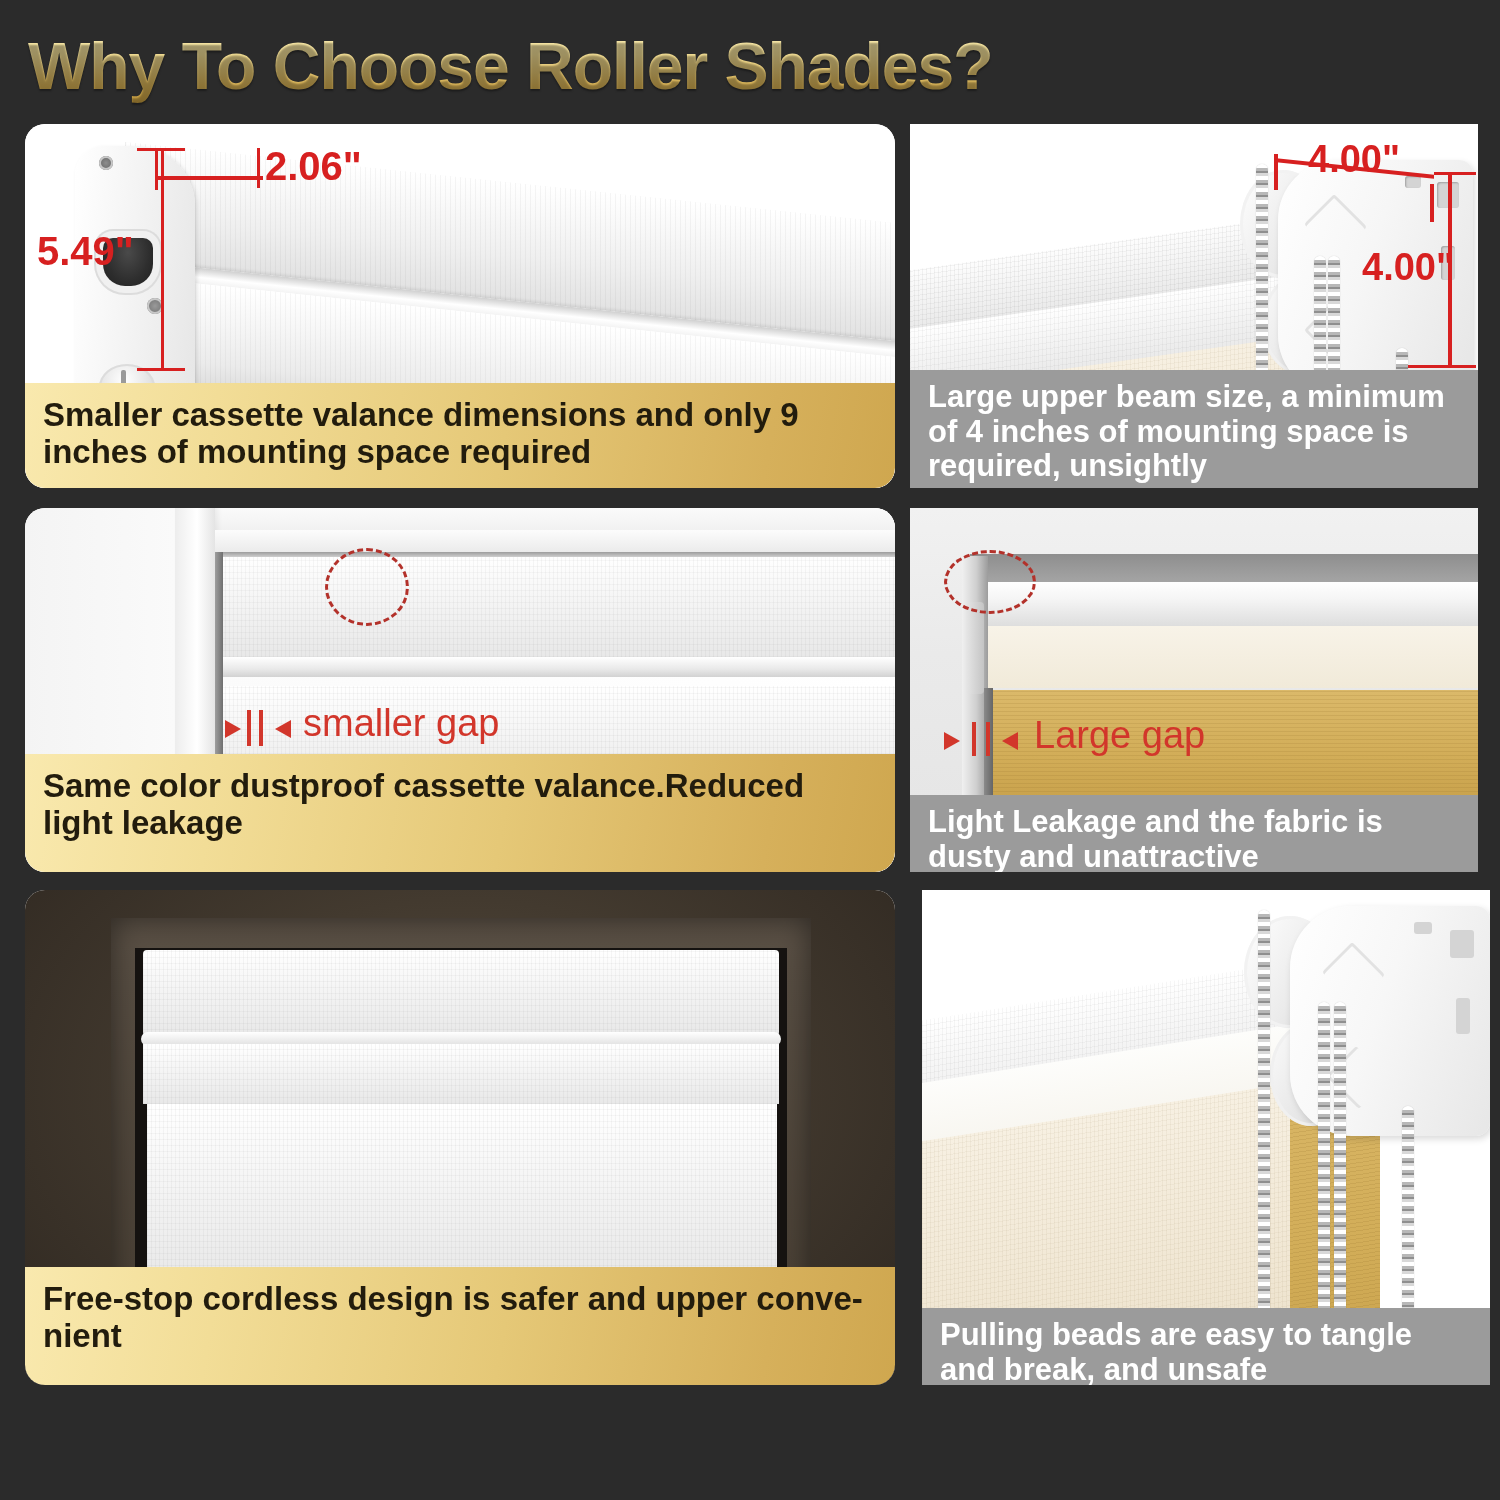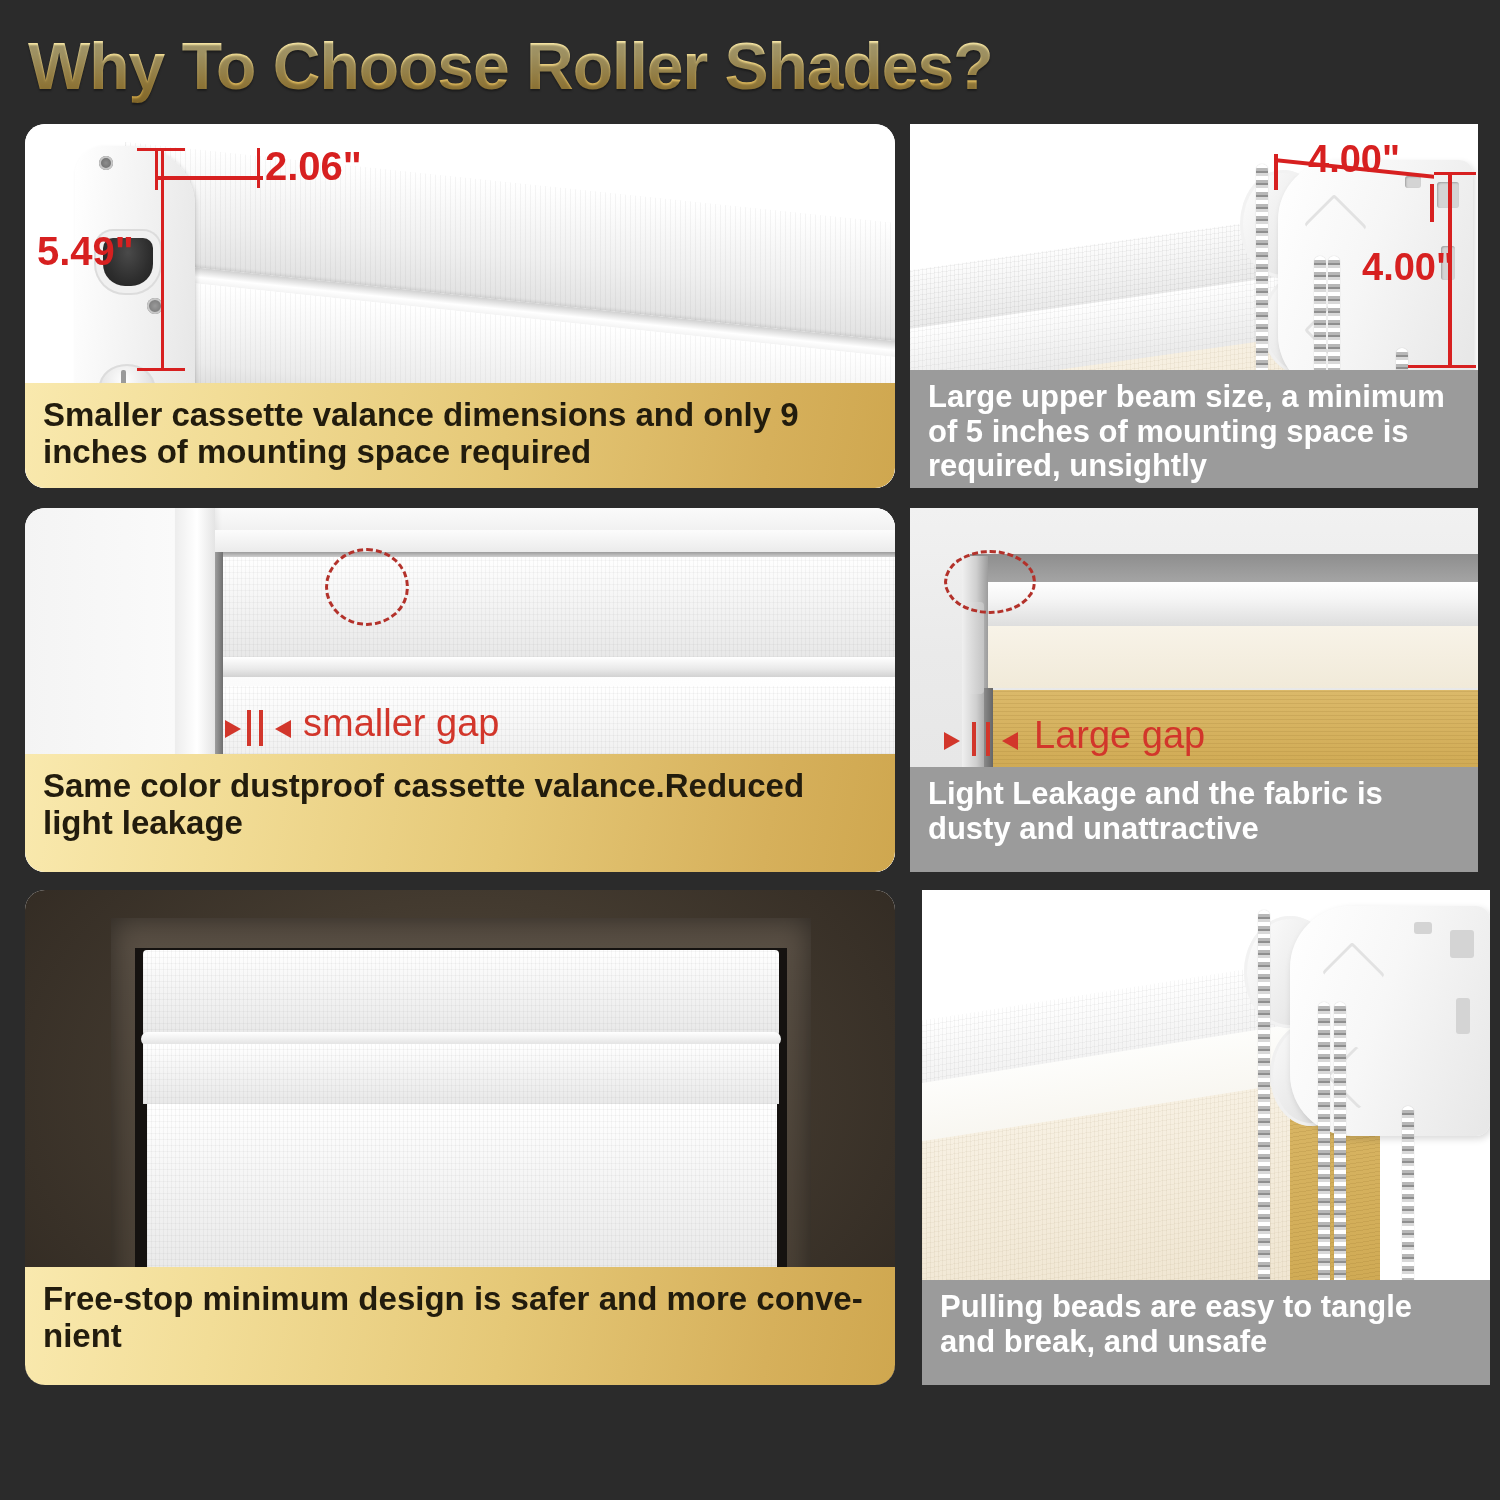--- a/index.html
+++ b/index.html
@@ -58,21 +58,21 @@
     border-bottom-left-radius:20px; border-bottom-right-radius:20px;
   }
   .caption.gray{
     background:#9b9b9b;
     color:#ffffff;
     font-size:31px;
     padding-top:10px;
   }
   .cap-h1{height:105px;}
   .cap-h2{height:118px;}
-  .cap-h3{height:105px;}
+  .cap-h3{height:77px;}
   .cap-g3{height:118px;}
 
   
   .white-bg{position:absolute;inset:0;background:#fff;}
 
   
   .fabric-white{
     background:
       repeating-linear-gradient(90deg,rgba(0,0,0,.035) 0 1px,rgba(255,255,255,0) 1px 4px),
       repeating-linear-gradient(0deg,rgba(0,0,0,.03) 0 1px,rgba(255,255,255,0) 1px 6px),
@@ -457,21 +457,21 @@
       <div class="dimline" style="left:364px;top:34px;width:160px;height:4px;transform:skewY(6deg);transform-origin:left;"></div>
       <div class="dimtext" style="left:398px;top:14px;font-size:38px;">4.00"</div>
 
       <div class="dimline" style="left:538px;top:48px;width:4px;height:196px;"></div>
       <div class="dimline" style="left:524px;top:48px;width:42px;height:3px;"></div>
       <div class="dimline" style="left:498px;top:241px;width:68px;height:3px;"></div>
       <div class="dimtext" style="left:452px;top:122px;font-size:38px;">4.00"</div>
     </div>
 
     <div class="caption gray cap-g3">
-      <span>Large upper beam size, a minimum of 5 inches of mounting space is required, unsightly</span>
+      <span>Large upper beam size, a minimum of 4 inches of mounting space is required, unsightly</span>
     </div>
   </div>
 
   <div class="panel good p-ml">
     <div class="art">
       <div class="ml-wall"></div>
       <div class="ml-frame-top"></div>
       <div class="ml-frame-out"></div>
       <div class="ml-inner-frame"></div>
 
@@ -544,21 +544,21 @@
 
       <div class="bl-hand">
         <div class="fgr" style="left:6px;top:6px;transform:rotate(-8deg);"></div>
         <div class="fgr" style="left:24px;top:0px;"></div>
         <div class="fgr" style="left:42px;top:8px;transform:rotate(9deg);"></div>
         <div class="palm"></div>
       </div>
     </div>
 
     <div class="caption gold cap-h2">
-      <span>Free-stop minimum design is safer and more conve-nient</span>
+      <span>Free-stop cordless design is safer and upper conve-nient</span>
     </div>
   </div>
 
   <div class="panel bad p-br">
     <div class="art">
       <div class="br-bg"></div>
 
       <div class="br-roll">
         <div class="br-roll-inner fabric-white"></div>
       </div>

